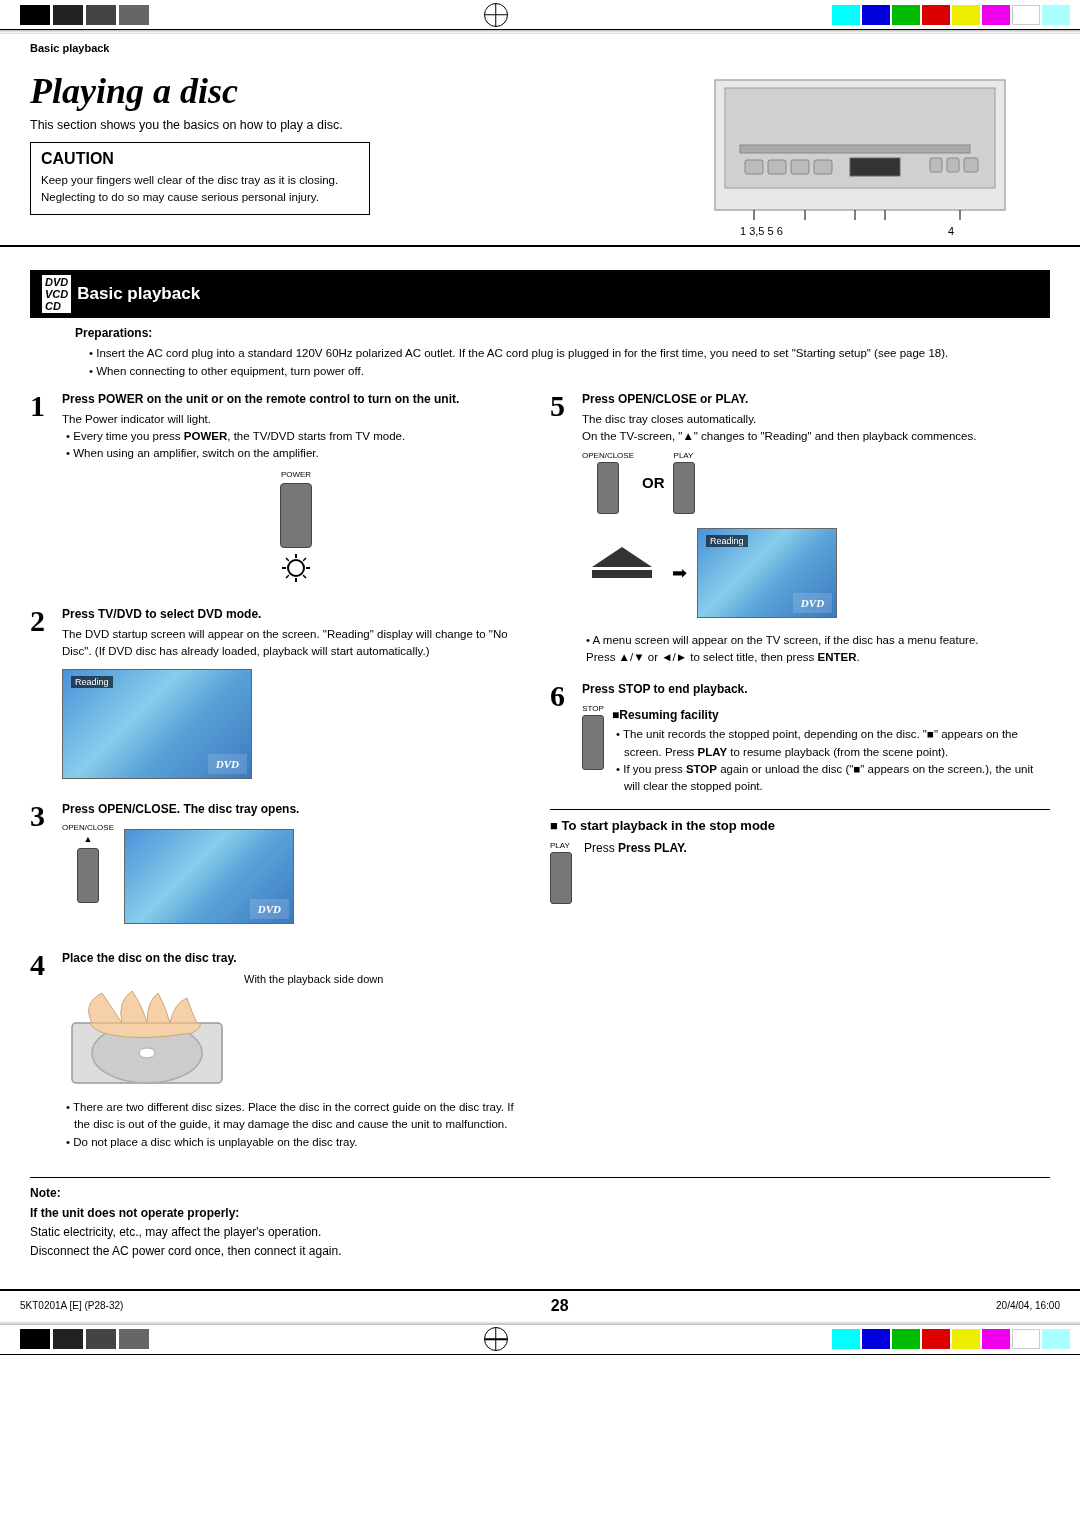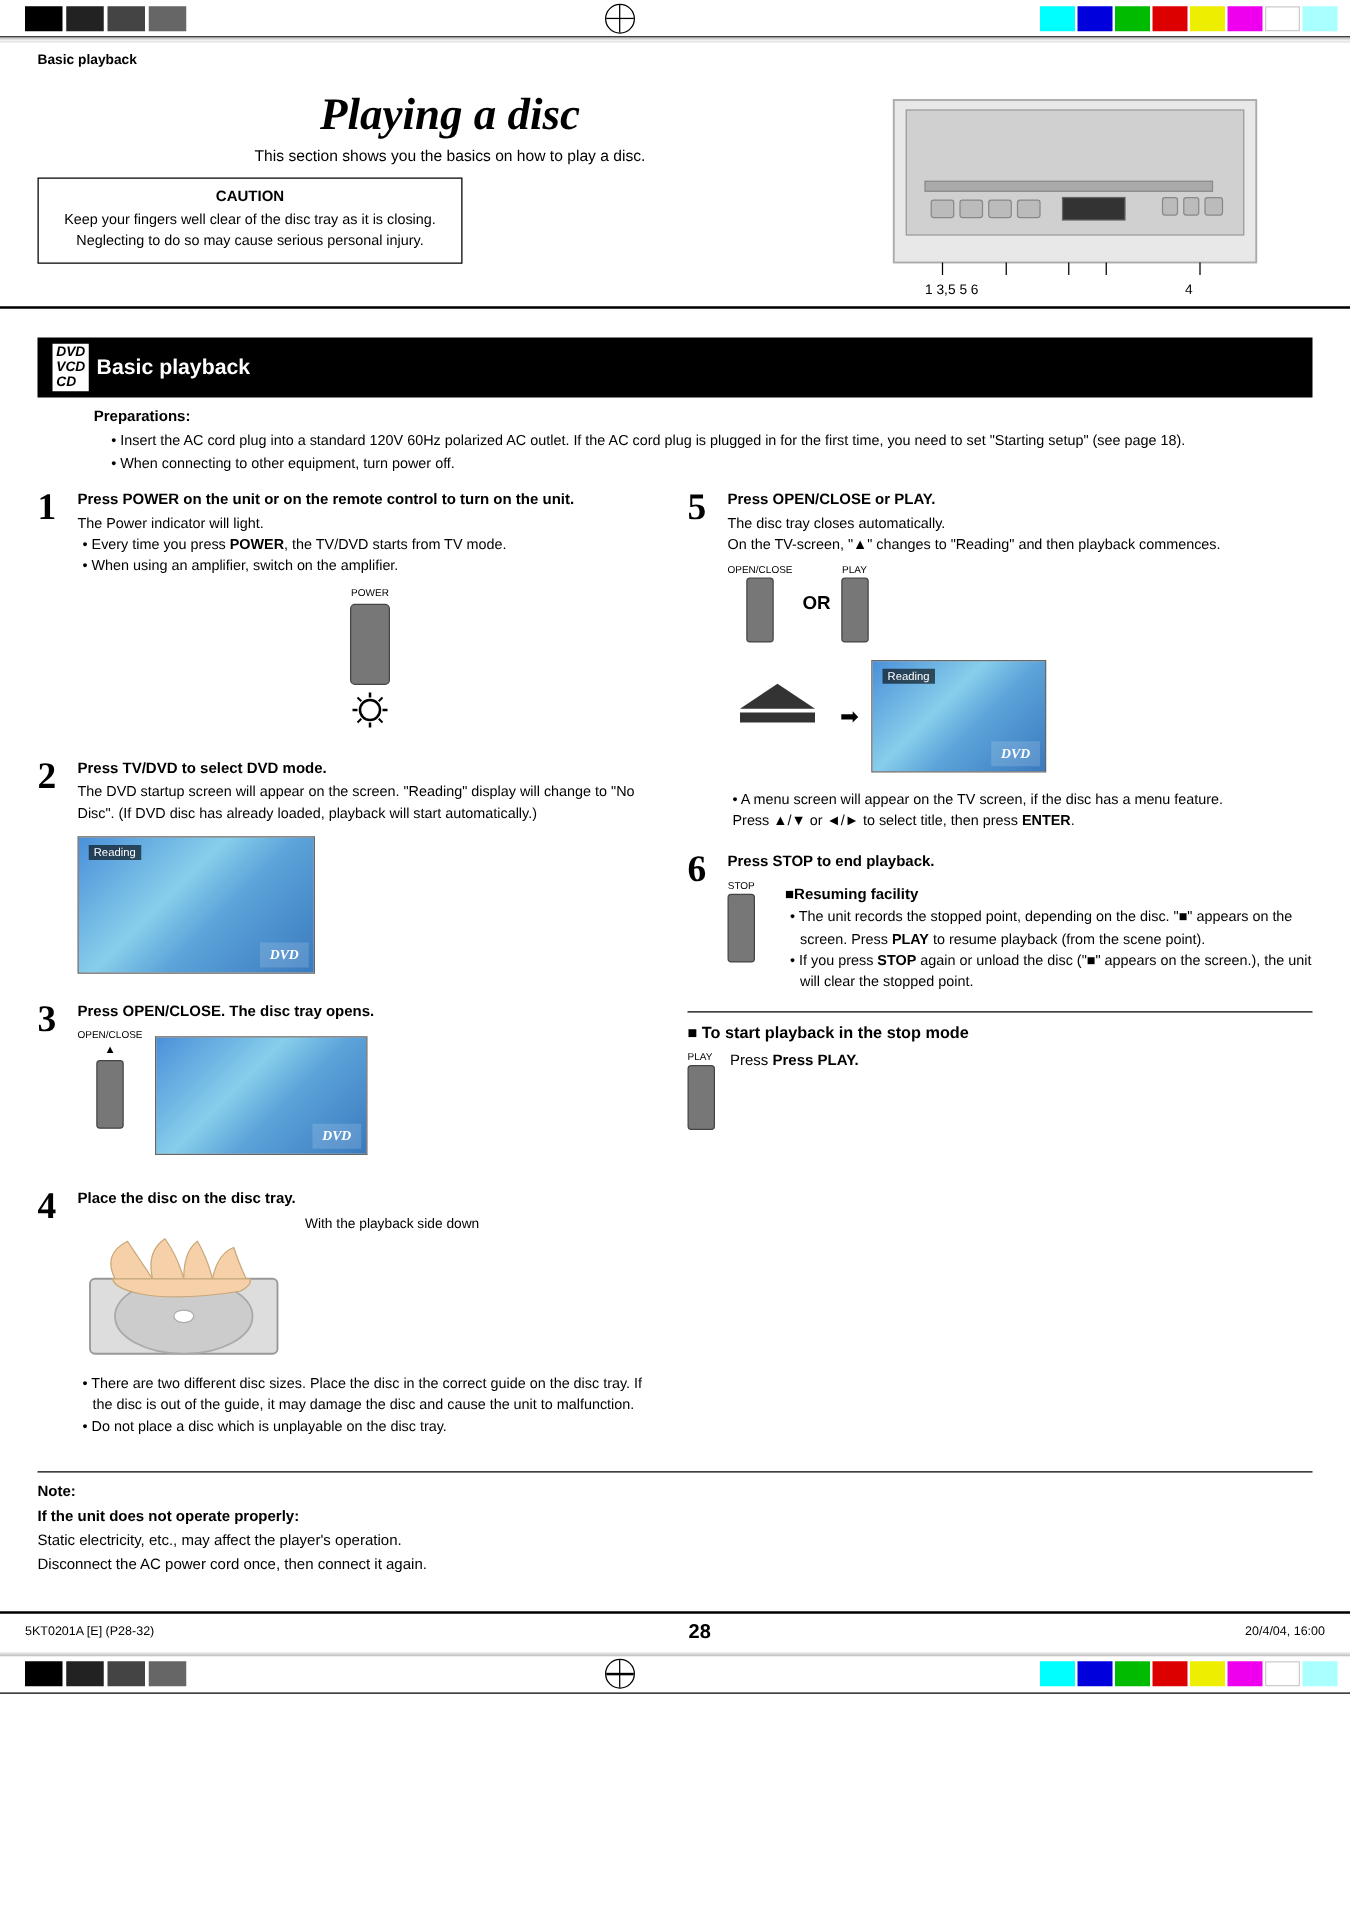--- a/index.html
+++ b/index.html
@@ -49,21 +49,20 @@
       font-weight: bold;
       margin-bottom: 6px;
     }
 
     
     .title-area {
       display: flex;
       align-items: flex-start;
       gap: 20px;
       padding: 10px 0 0 0;
-      text-align: center;
     }
     .title-left {
       flex: 1;
     }
     .page-title {
       font-size: 36px;
       font-style: italic;
       font-weight: bold;
       font-family: 'Times New Roman', Times, serif;
       margin-bottom: 6px;
@@ -74,21 +73,21 @@
     }
     .caution-box {
       border: 1.5px solid #000;
       padding: 7px 10px;
       width: 340px;
       margin-top: 10px;
       margin-bottom: 10px;
     }
     .caution-title {
       font-weight: bold;
-      font-size: 12px;
+      font-size: 16px;
       margin-bottom: 4px;
     }
     .caution-text {
       font-size: 11.5px;
       line-height: 1.5;
     }
     .title-right {
       width: 340px;
       flex-shrink: 0;
     }
@@ -275,21 +274,21 @@
     .resuming-box {
       margin-top: 8px;
     }
     .resuming-title {
       font-weight: bold;
       font-size: 12px;
       margin-bottom: 4px;
     }
     .stop-btn-area {
       display: flex;
-      gap: 24px;
+      gap: 8px;
       align-items: flex-start;
     }
 
     
     .stop-btn-icon {
       width: 22px;
       height: 55px;
       background: #777;
       border-radius: 3px;
       border: 1px solid #444;

